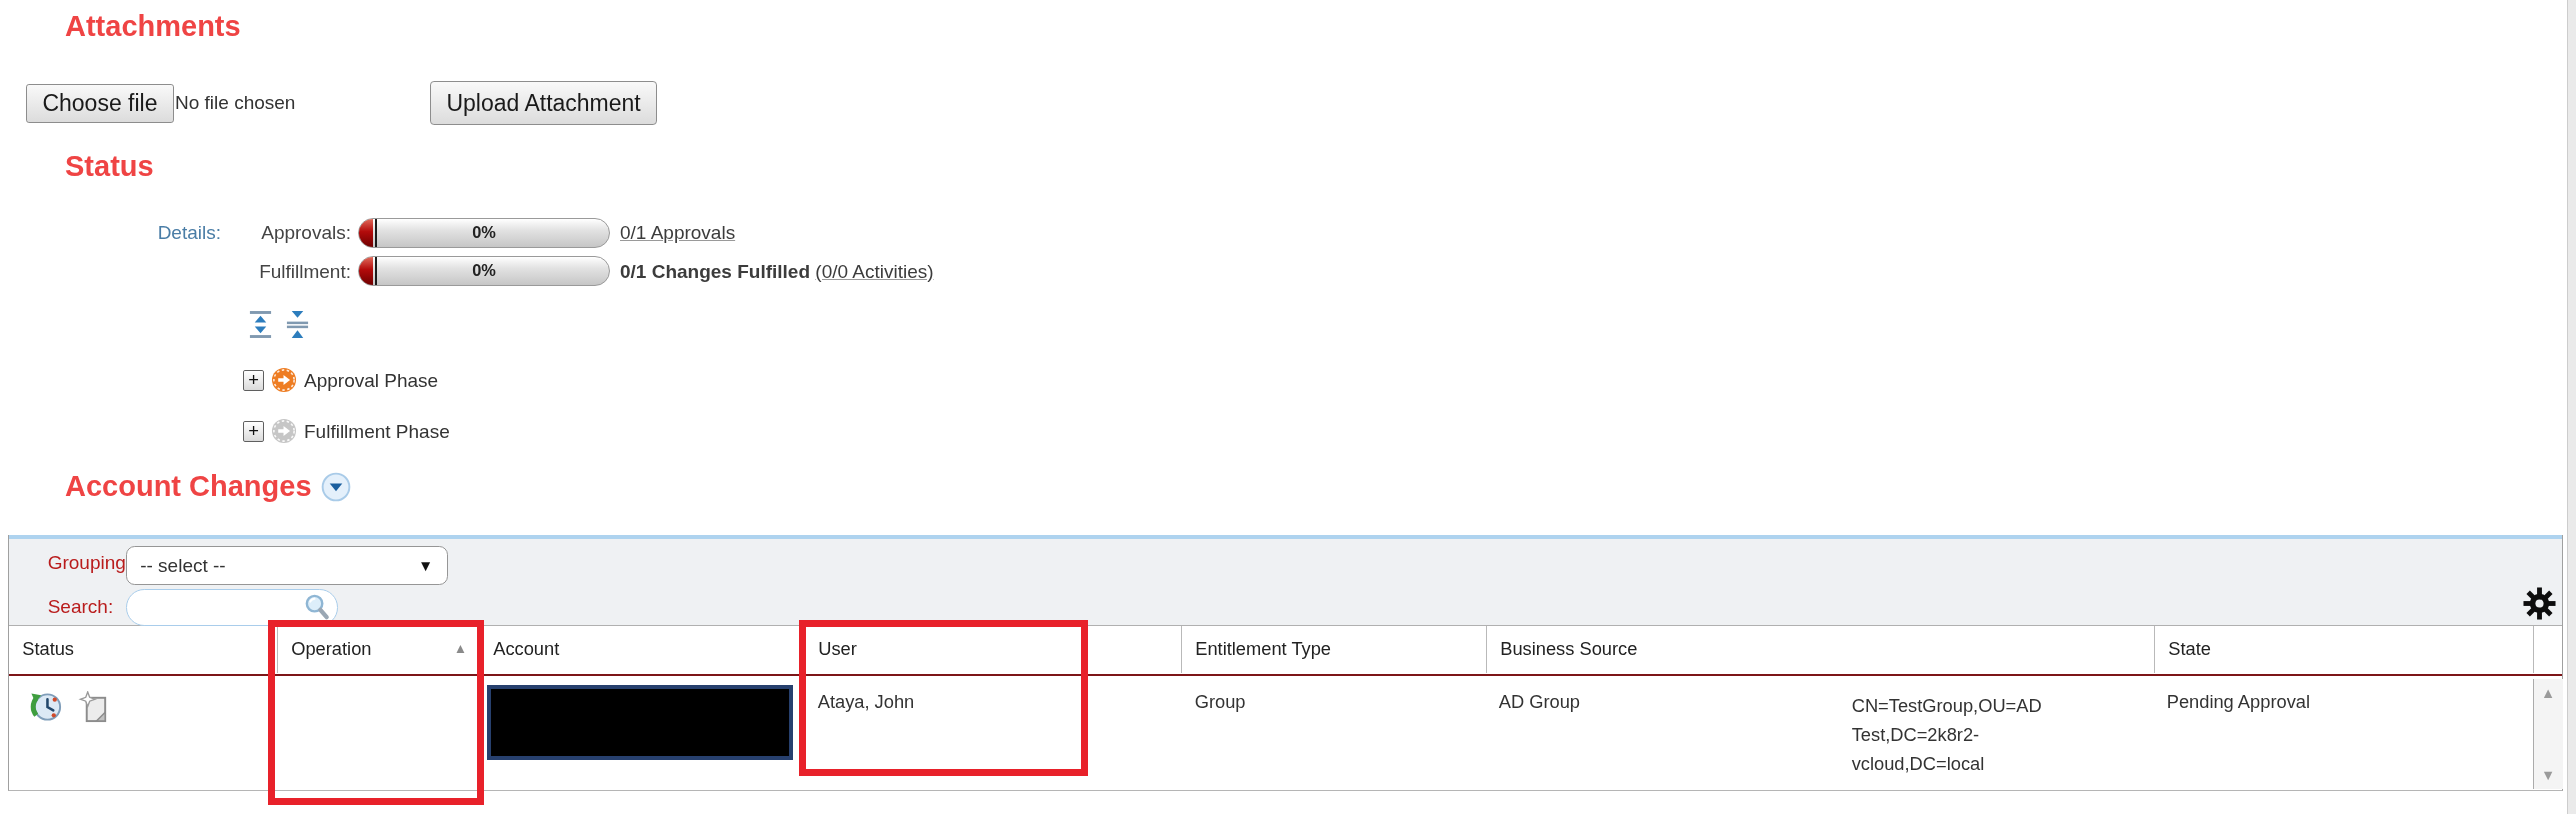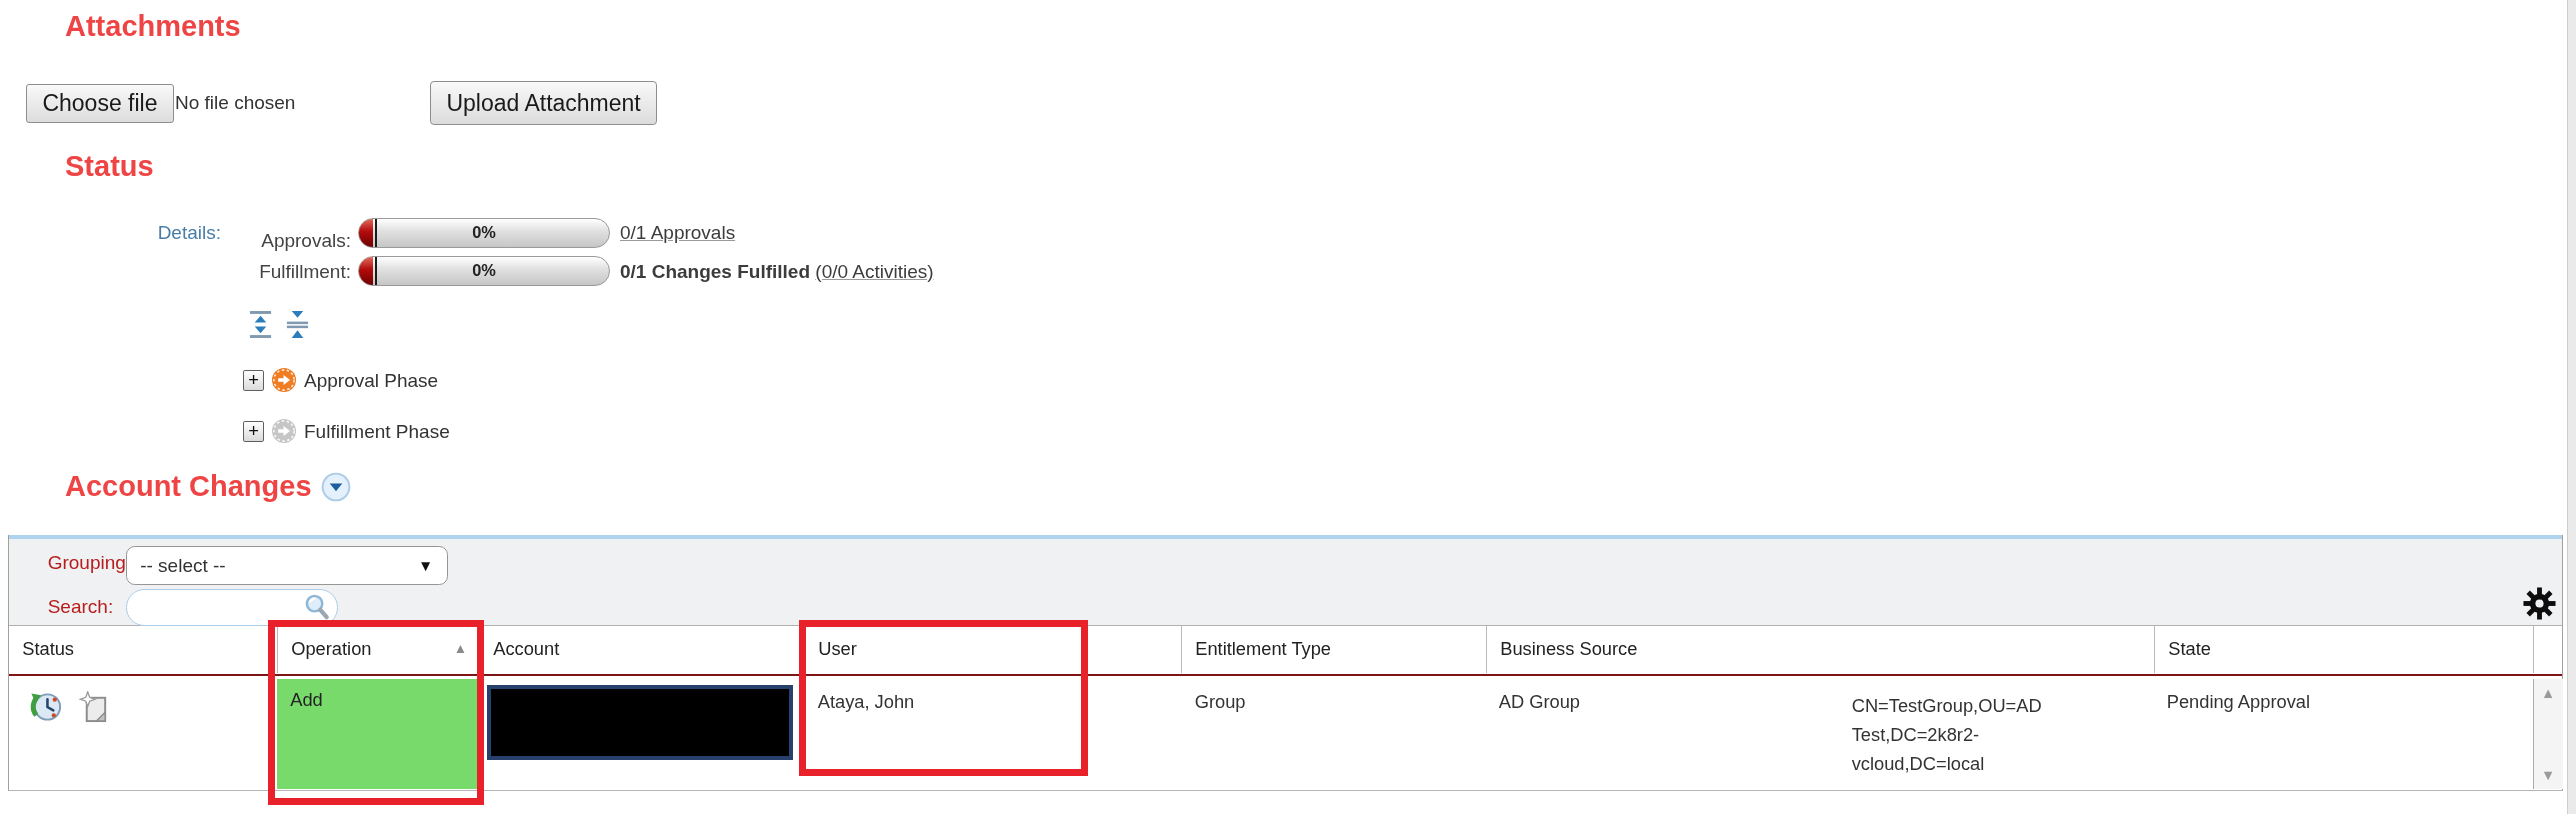--- a/index.html
+++ b/index.html
@@ -79,21 +79,21 @@
 <div class="abs h-title" style="left:19px; top:9.6px;">Attachments</div>
 
 <button class="btn abs" style="left:26px; top:84px; height:39px;">Choose file</button>
 <div class="abs lbl" style="left:175px; top:92px; color:#333;">No file chosen</div>
 <button class="btn abs" style="left:430px; top:81px; height:44px; border-radius:3.9px;">Upload Attachment</button>
 
 <div class="abs h-title" style="left:19px; top:150px;">Status</div>
 
 <div class="abs blue-lbl" style="left:125px; top:222px; width:96px; text-align:right;">Details:</div>
 
-<div class="abs lbl" style="left:229px; top:222px; width:122px; text-align:right;margin-top:8px;">Approvals:</div>
+<div class="abs lbl" style="left:229px; top:222px; width:122px; text-align:right;">Approvals:</div>
 <div class="pbar" style="left:358px; top:218px;">
   <div class="pbar-cap"></div>
   <div class="pbar-tick"></div>
   <div class="pbar-text">0%</div>
 </div>
 <a class="abs link" style="left:620px; top:222px;">0/1 Approvals</a>
 
 <div class="abs lbl" style="left:229px; top:261px; width:122px; text-align:right;">Fulfillment:</div>
 <div class="pbar" style="left:358px; top:256px;">
   <div class="pbar-cap"></div>
@@ -219,21 +219,20 @@
       </svg>
     </span>
     <span class="abs" style="left:69px; top:11.6px; line-height:0;">
       <svg width="33" height="33" viewBox="0 0 34 34">
         <rect x="9" y="7" width="19" height="24" fill="#ececec" stroke="#8c8c8c" stroke-width="2"></rect>
         <path d="M28 22 V31 H19 Z" fill="#c2c2c2" stroke="#8c8c8c" stroke-width="1.5"></path>
         <path d="M10 1 L12 6.5 L17.5 8.5 L12 10.5 L10 16 L8 10.5 L2.5 8.5 L8 6.5 Z" fill="#ffffff" stroke="#9a9a9a" stroke-width="1.4"></path>
       </svg>
     </span>
 
-    <div class="op-cell">Add</div>
 
     <div class="redaction"></div>
 
     <div class="td" style="left:809px;">Ataya, John</div>
     <div class="td" style="left:1186px;">Group</div>
     <div class="td" style="left:1490px;">AD Group</div>
     <div class="td" style="left:1843px; width:246px; line-height:29px; overflow-wrap:break-word;">CN=TestGroup,OU=AD Test,DC=2k8r2-vcloud,DC=local</div>
     <div class="td" style="left:2158px;">Pending Approval</div>
 
     <div class="vscroll">

